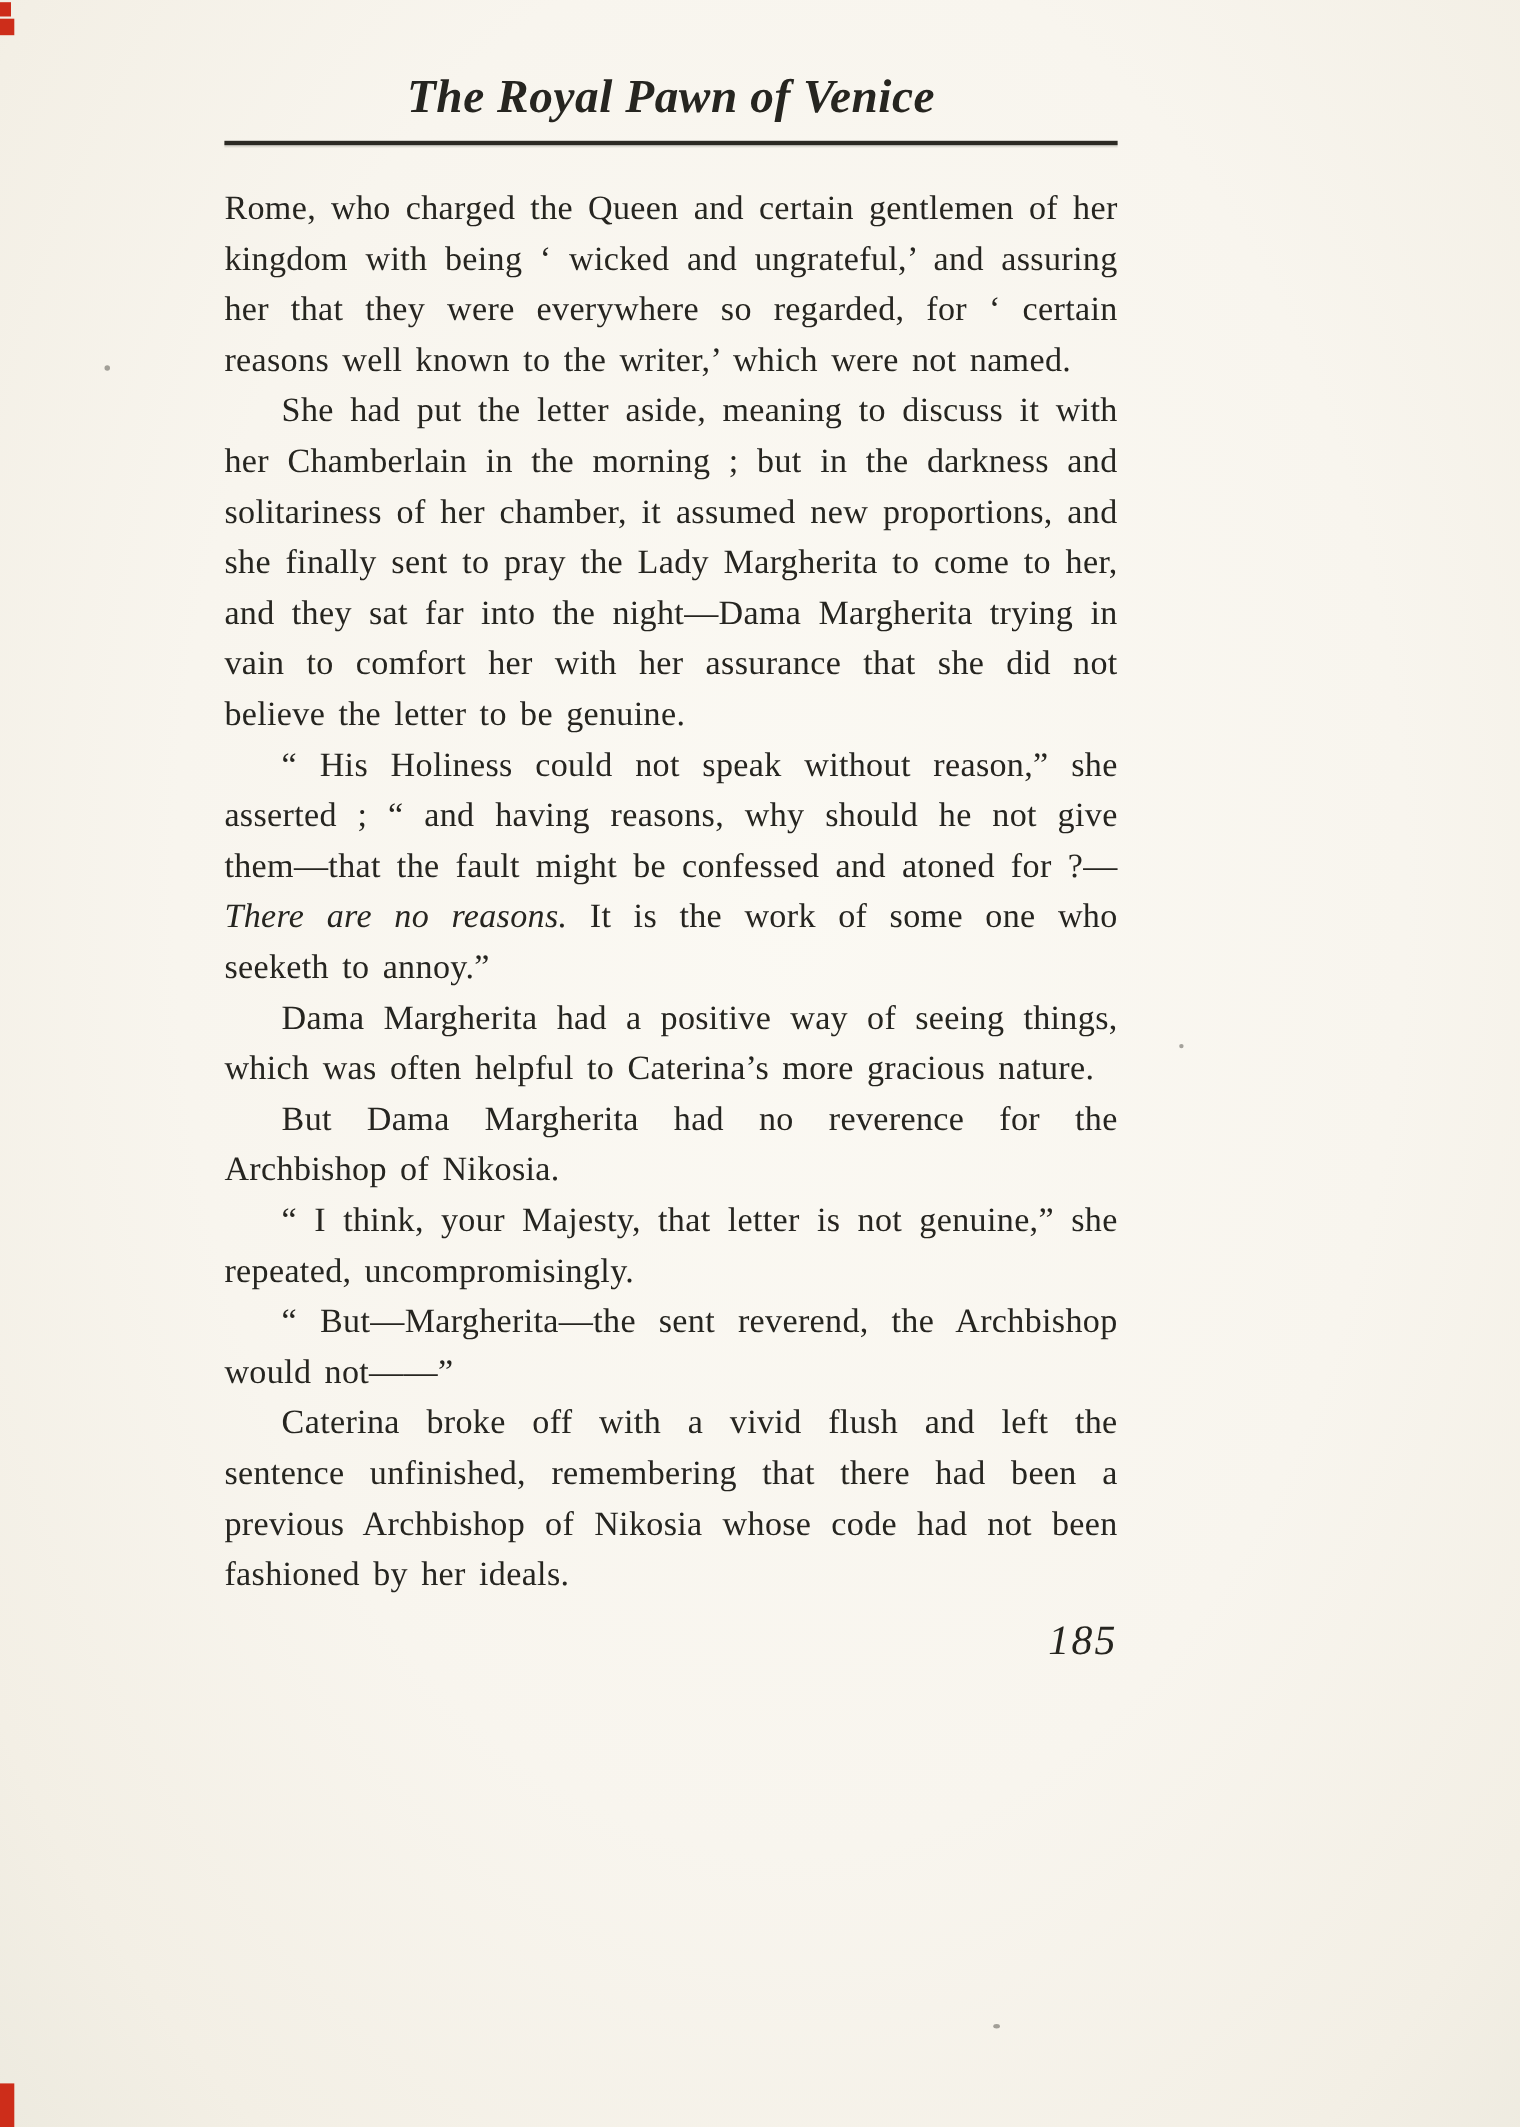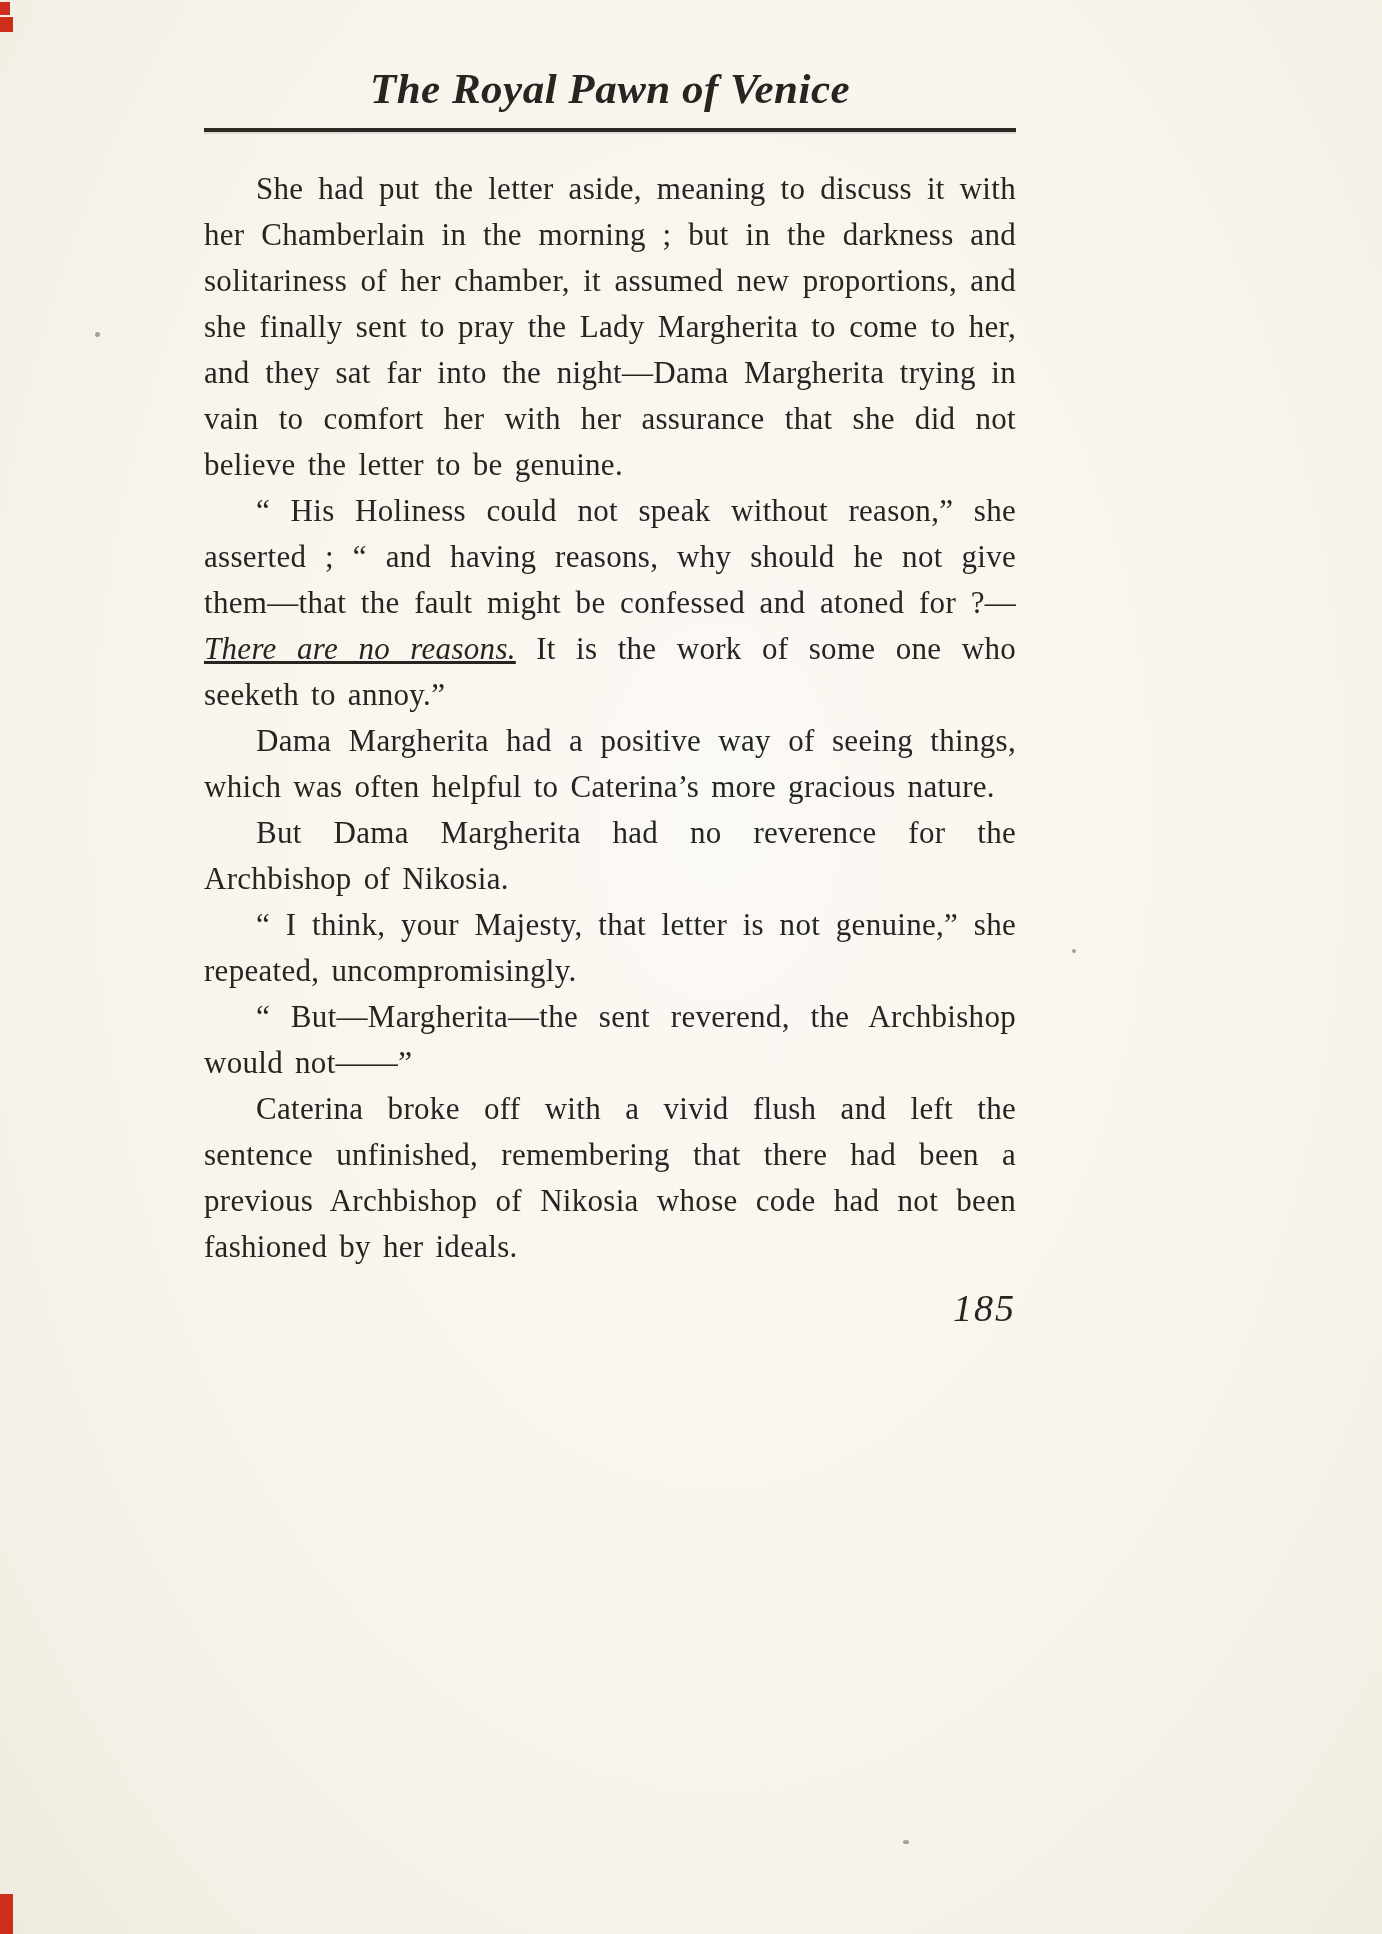--- a/index.html
+++ b/index.html
@@ -59,21 +59,20 @@
   .body-text p.para {
     margin: 0;
   }
 
   .body-text p.para.indent {
     text-indent: 52px;
   }
 
   .it {
     font-style: italic;
-    text-decoration: underline;
   }
 
   .page-number {
     margin-top: 16px;
     text-align: right;
     font-style: italic;
     font-size: 38px;
     letter-spacing: 2px;
   }
 
@@ -110,20 +109,21 @@
 
   <div class="column">
 
     <header>
       <h1 class="running-title">The Royal Pawn of Venice</h1>
       <div class="header-rule"></div>
     </header>
 
     <main class="body-text" id="body-text">
 
+    <p class="para"><span>Rome, who charged the Queen and certain gentlemen of her kingdom with being ‘ wicked and ungrateful,’ and assuring her that they were everywhere so regarded, for ‘ certain reasons well known to the writer,’ which were not named.</span></p>
         <p class="para indent"><span>She had put the letter aside, meaning to discuss it with her Chamberlain in the morning ; but in the darkness and solitariness of her chamber, it assumed new proportions, and she finally sent to pray the Lady Margherita to come to her, and they sat far into the night—Dama Margherita trying in vain to comfort her with her assurance that she did not believe the letter to be genuine.</span></p>
         <p class="para indent"><span>“ His Holiness could not speak without reason,” she asserted ; “ and having reasons, why should he not give them—that the fault might be confessed and atoned for ?—</span><span class="it">There are no reasons.</span><span> It is the work of some one who seeketh to annoy.”</span></p>
         <p class="para indent"><span>Dama Margherita had a positive way of seeing things, which was often helpful to Caterina’s more gracious nature.</span></p>
         <p class="para indent"><span>But Dama Margherita had no reverence for the Archbishop of Nikosia.</span></p>
         <p class="para indent"><span>“ I think, your Majesty, that letter is not genuine,” she repeated, uncompromisingly.</span></p>
         <p class="para indent"><span>“ But—Margherita—the sent reverend, the Archbishop would not——”</span></p>
         <p class="para indent"><span>Caterina broke off with a vivid flush and left the sentence unfinished, remembering that there had been a previous Archbishop of Nikosia whose code had not been fashioned by her ideals.</span></p>
       </main>
 
     <div class="page-number">185</div>

